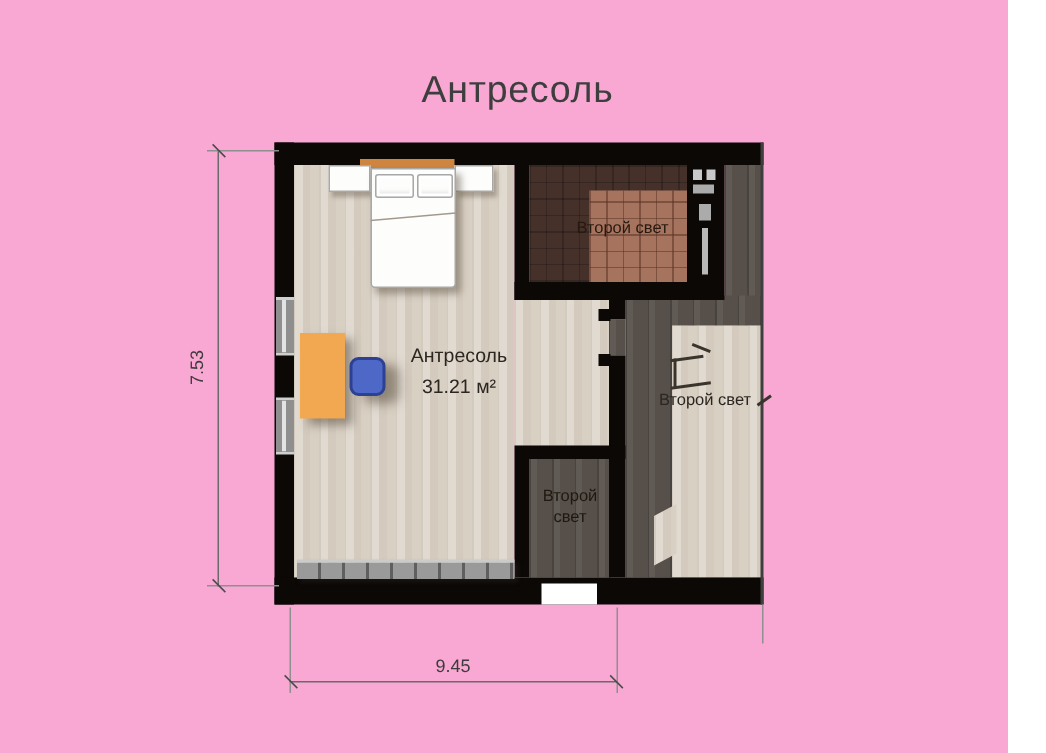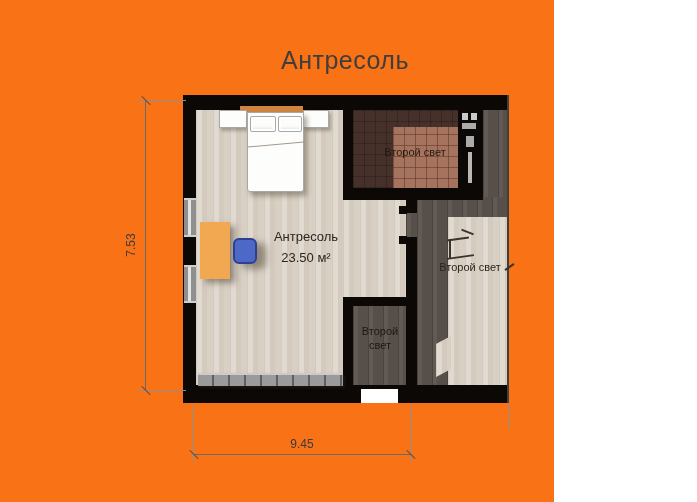--- a/index.html
+++ b/index.html
@@ -1,17 +1,17 @@
 <!DOCTYPE html>
 <html><head>
 <meta charset="utf-8">
 <style>
   html,body{margin:0;padding:0;background:#ffffff;}
   body{font-family:"Liberation Sans", sans-serif;}
-  #canvas{position:relative;width:554px;height:502px;background:#f97316;overflow:hidden;}
+  #canvas{position:relative;width:672px;height:502px;background:#f9a8d4;overflow:hidden;}
   .abs{position:absolute;}
   .wall{background:#0b0806;}
 
   .floor-light{
     background-color:#d9d0c4;
     background-image:
       repeating-linear-gradient(90deg, rgba(140,120,100,0.16) 0 1px, rgba(0,0,0,0) 1px 17px),
       repeating-linear-gradient(90deg, rgba(255,255,255,0.22) 0 6px, rgba(196,184,170,0.25) 6px 11px, rgba(0,0,0,0) 11px 17px);
   }
   .floor-dark{
@@ -109,21 +109,21 @@
   <div class="abs railing" style="left:198px;top:373px;width:145px;height:13px;"></div>
 
   <div class="abs darkline" style="left:447px;top:238px;width:22px;height:2px;transform:rotate(-8deg);"></div>
   <div class="abs darkline" style="left:447px;top:256px;width:27px;height:2px;transform:rotate(-8deg);"></div>
   <div class="abs darkline" style="left:449px;top:239px;width:2px;height:19px;"></div>
   <div class="abs darkline" style="left:461px;top:231px;width:13px;height:2px;transform:rotate(22deg);"></div>
 
   <div class="abs darkline" style="left:504px;top:266px;width:11px;height:2px;transform:rotate(-35deg);"></div>
 
   <div class="abs plan-label" style="left:256px;top:229px;width:100px;font-size:13px;">Антресоль</div>
-  <div class="abs plan-label" style="left:256px;top:250px;width:100px;font-size:13px;">23.50 м²</div>
+  <div class="abs plan-label" style="left:256px;top:250px;width:100px;font-size:13px;">31.21 м²</div>
   <div class="abs plan-label" style="left:365px;top:146px;width:100px;font-size:11px;color:#26190f;">Второй свет</div>
   <div class="abs plan-label" style="left:426px;top:261px;width:88px;font-size:11px;">Второй свет</div>
   <div class="abs plan-label" style="left:347px;top:325px;width:66px;font-size:11px;color:#1d1810;">Второй</div>
   <div class="abs plan-label" style="left:347px;top:339px;width:66px;font-size:11px;color:#1d1810;">свет</div>
 
   <div class="abs dim" style="left:145px;top:100px;width:1px;height:291px;"></div>
   <div class="abs dim-ext" style="left:138px;top:100px;width:48px;height:1px;"></div>
   <div class="abs dim-ext" style="left:138px;top:390px;width:48px;height:1px;"></div>
   <div class="abs tick" style="left:140px;top:100px;"></div>
   <div class="abs tick" style="left:140px;top:390px;"></div>

